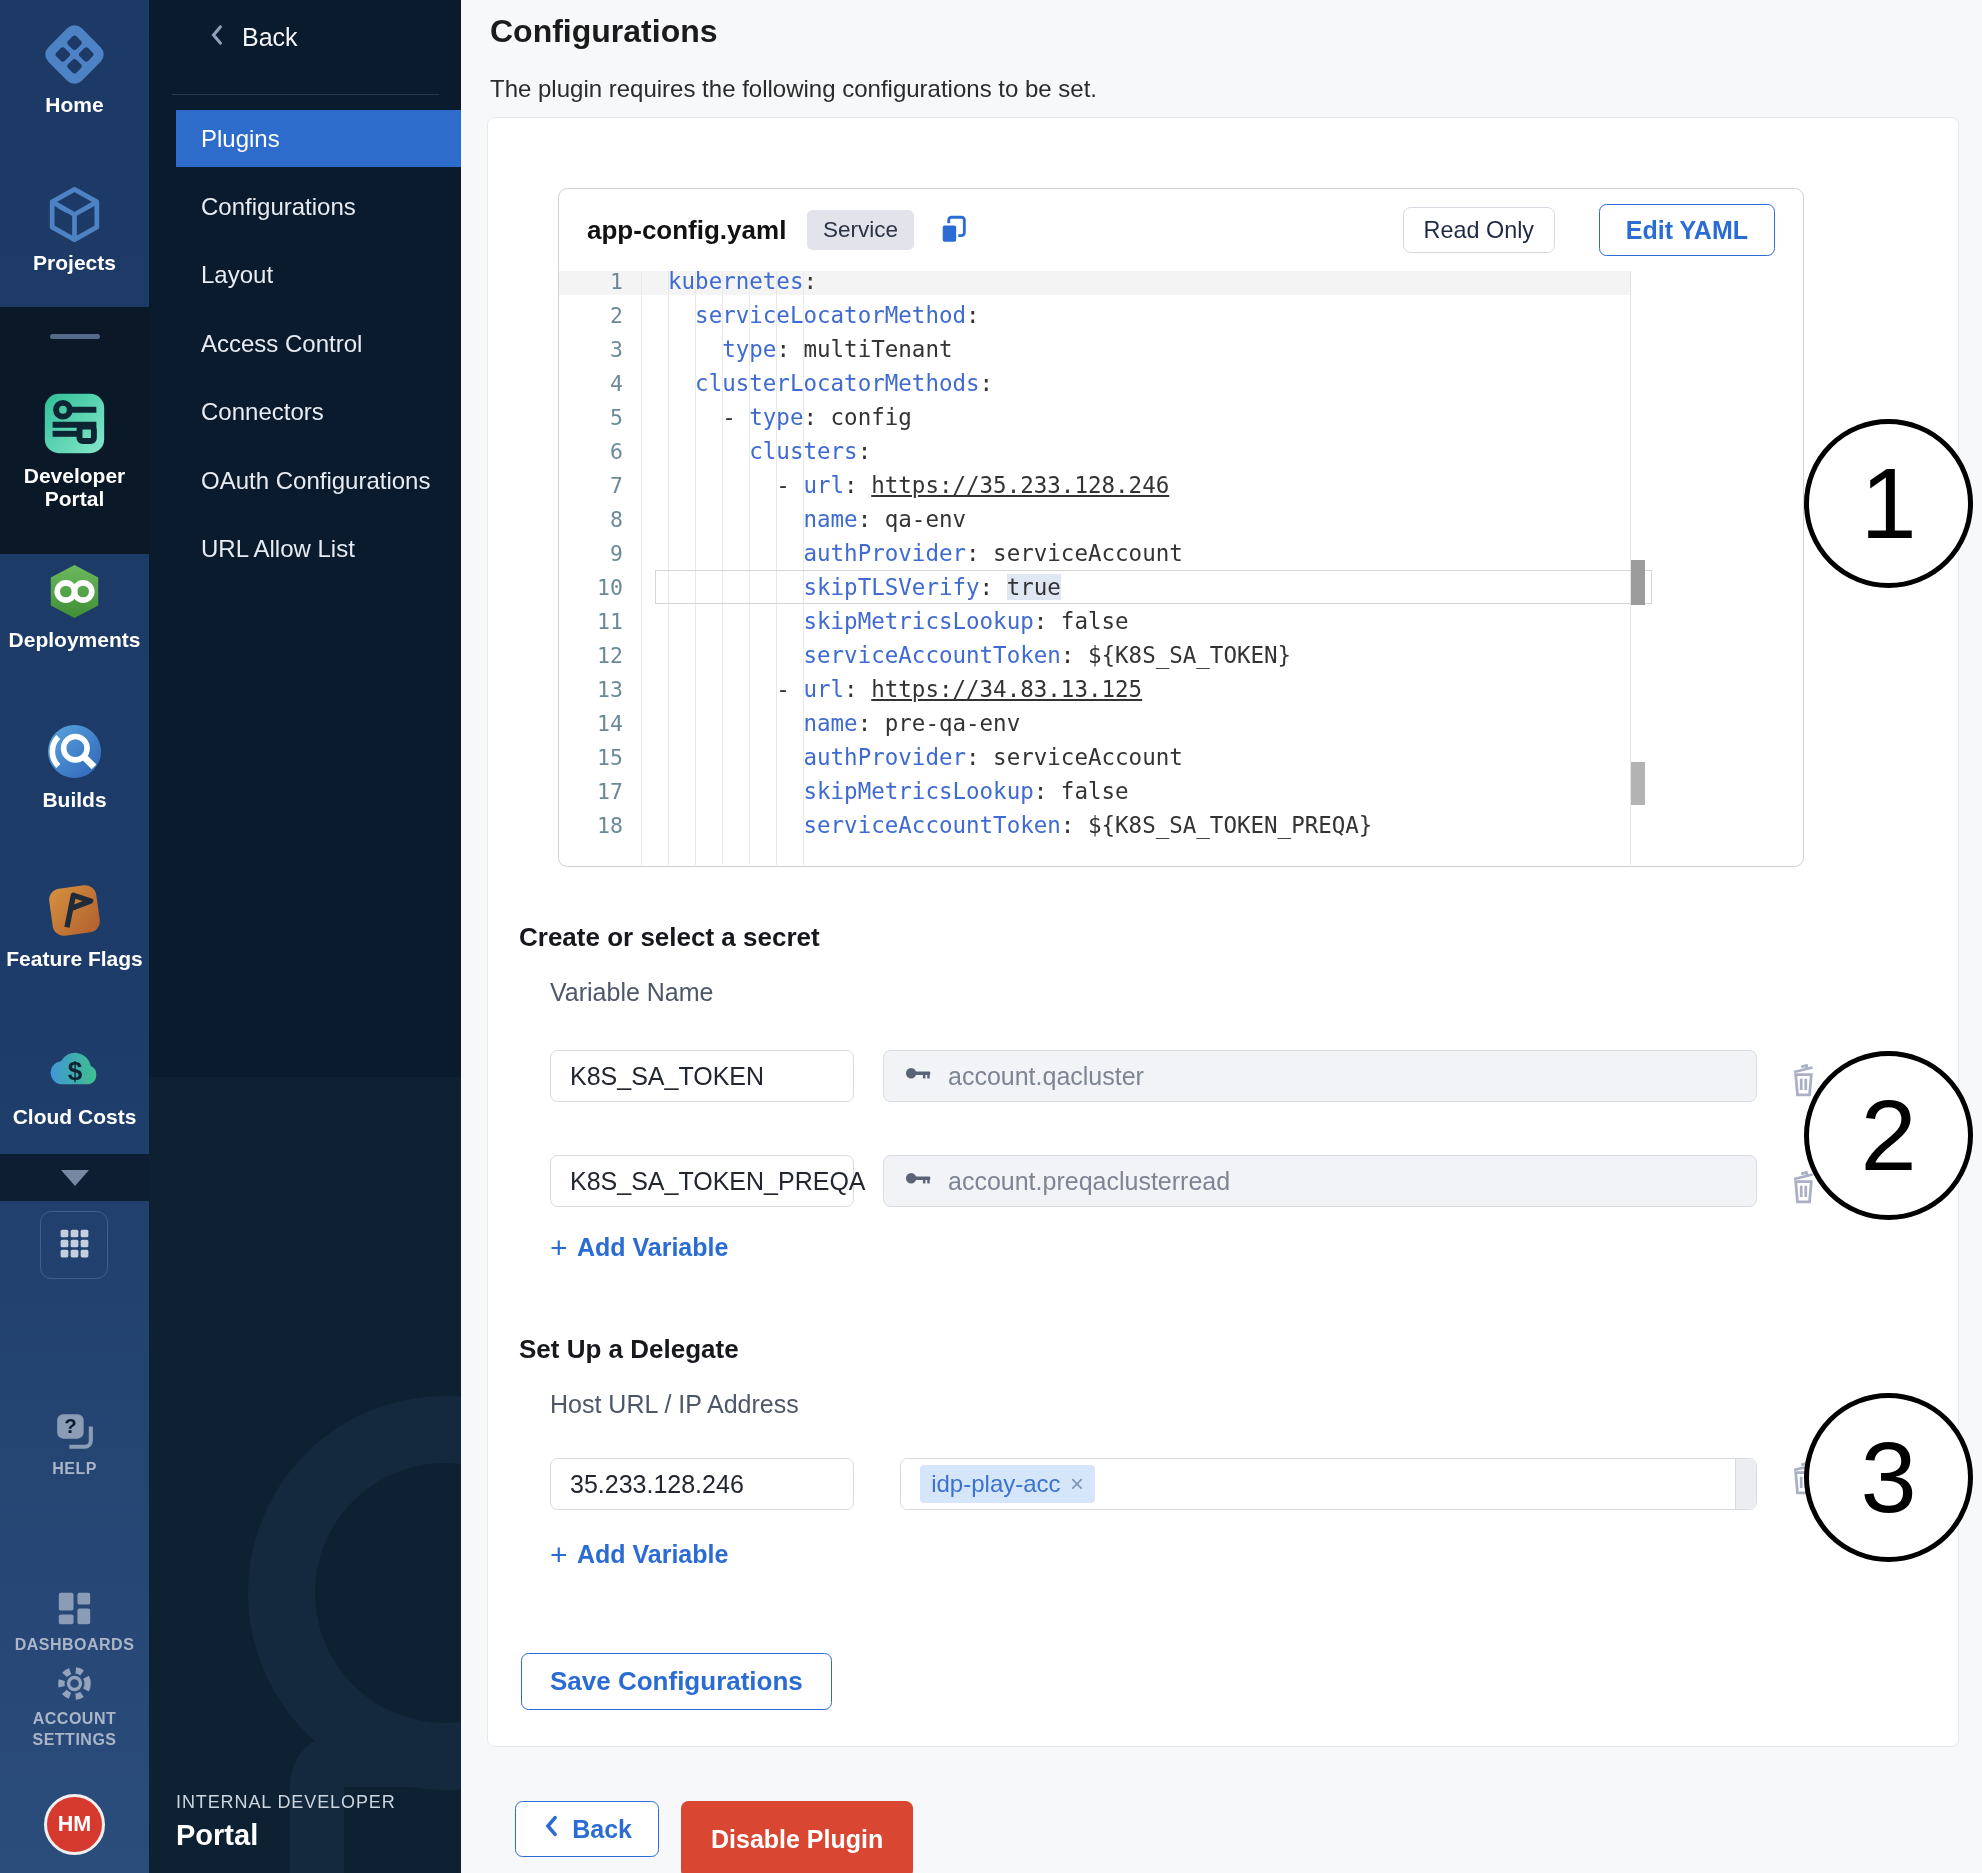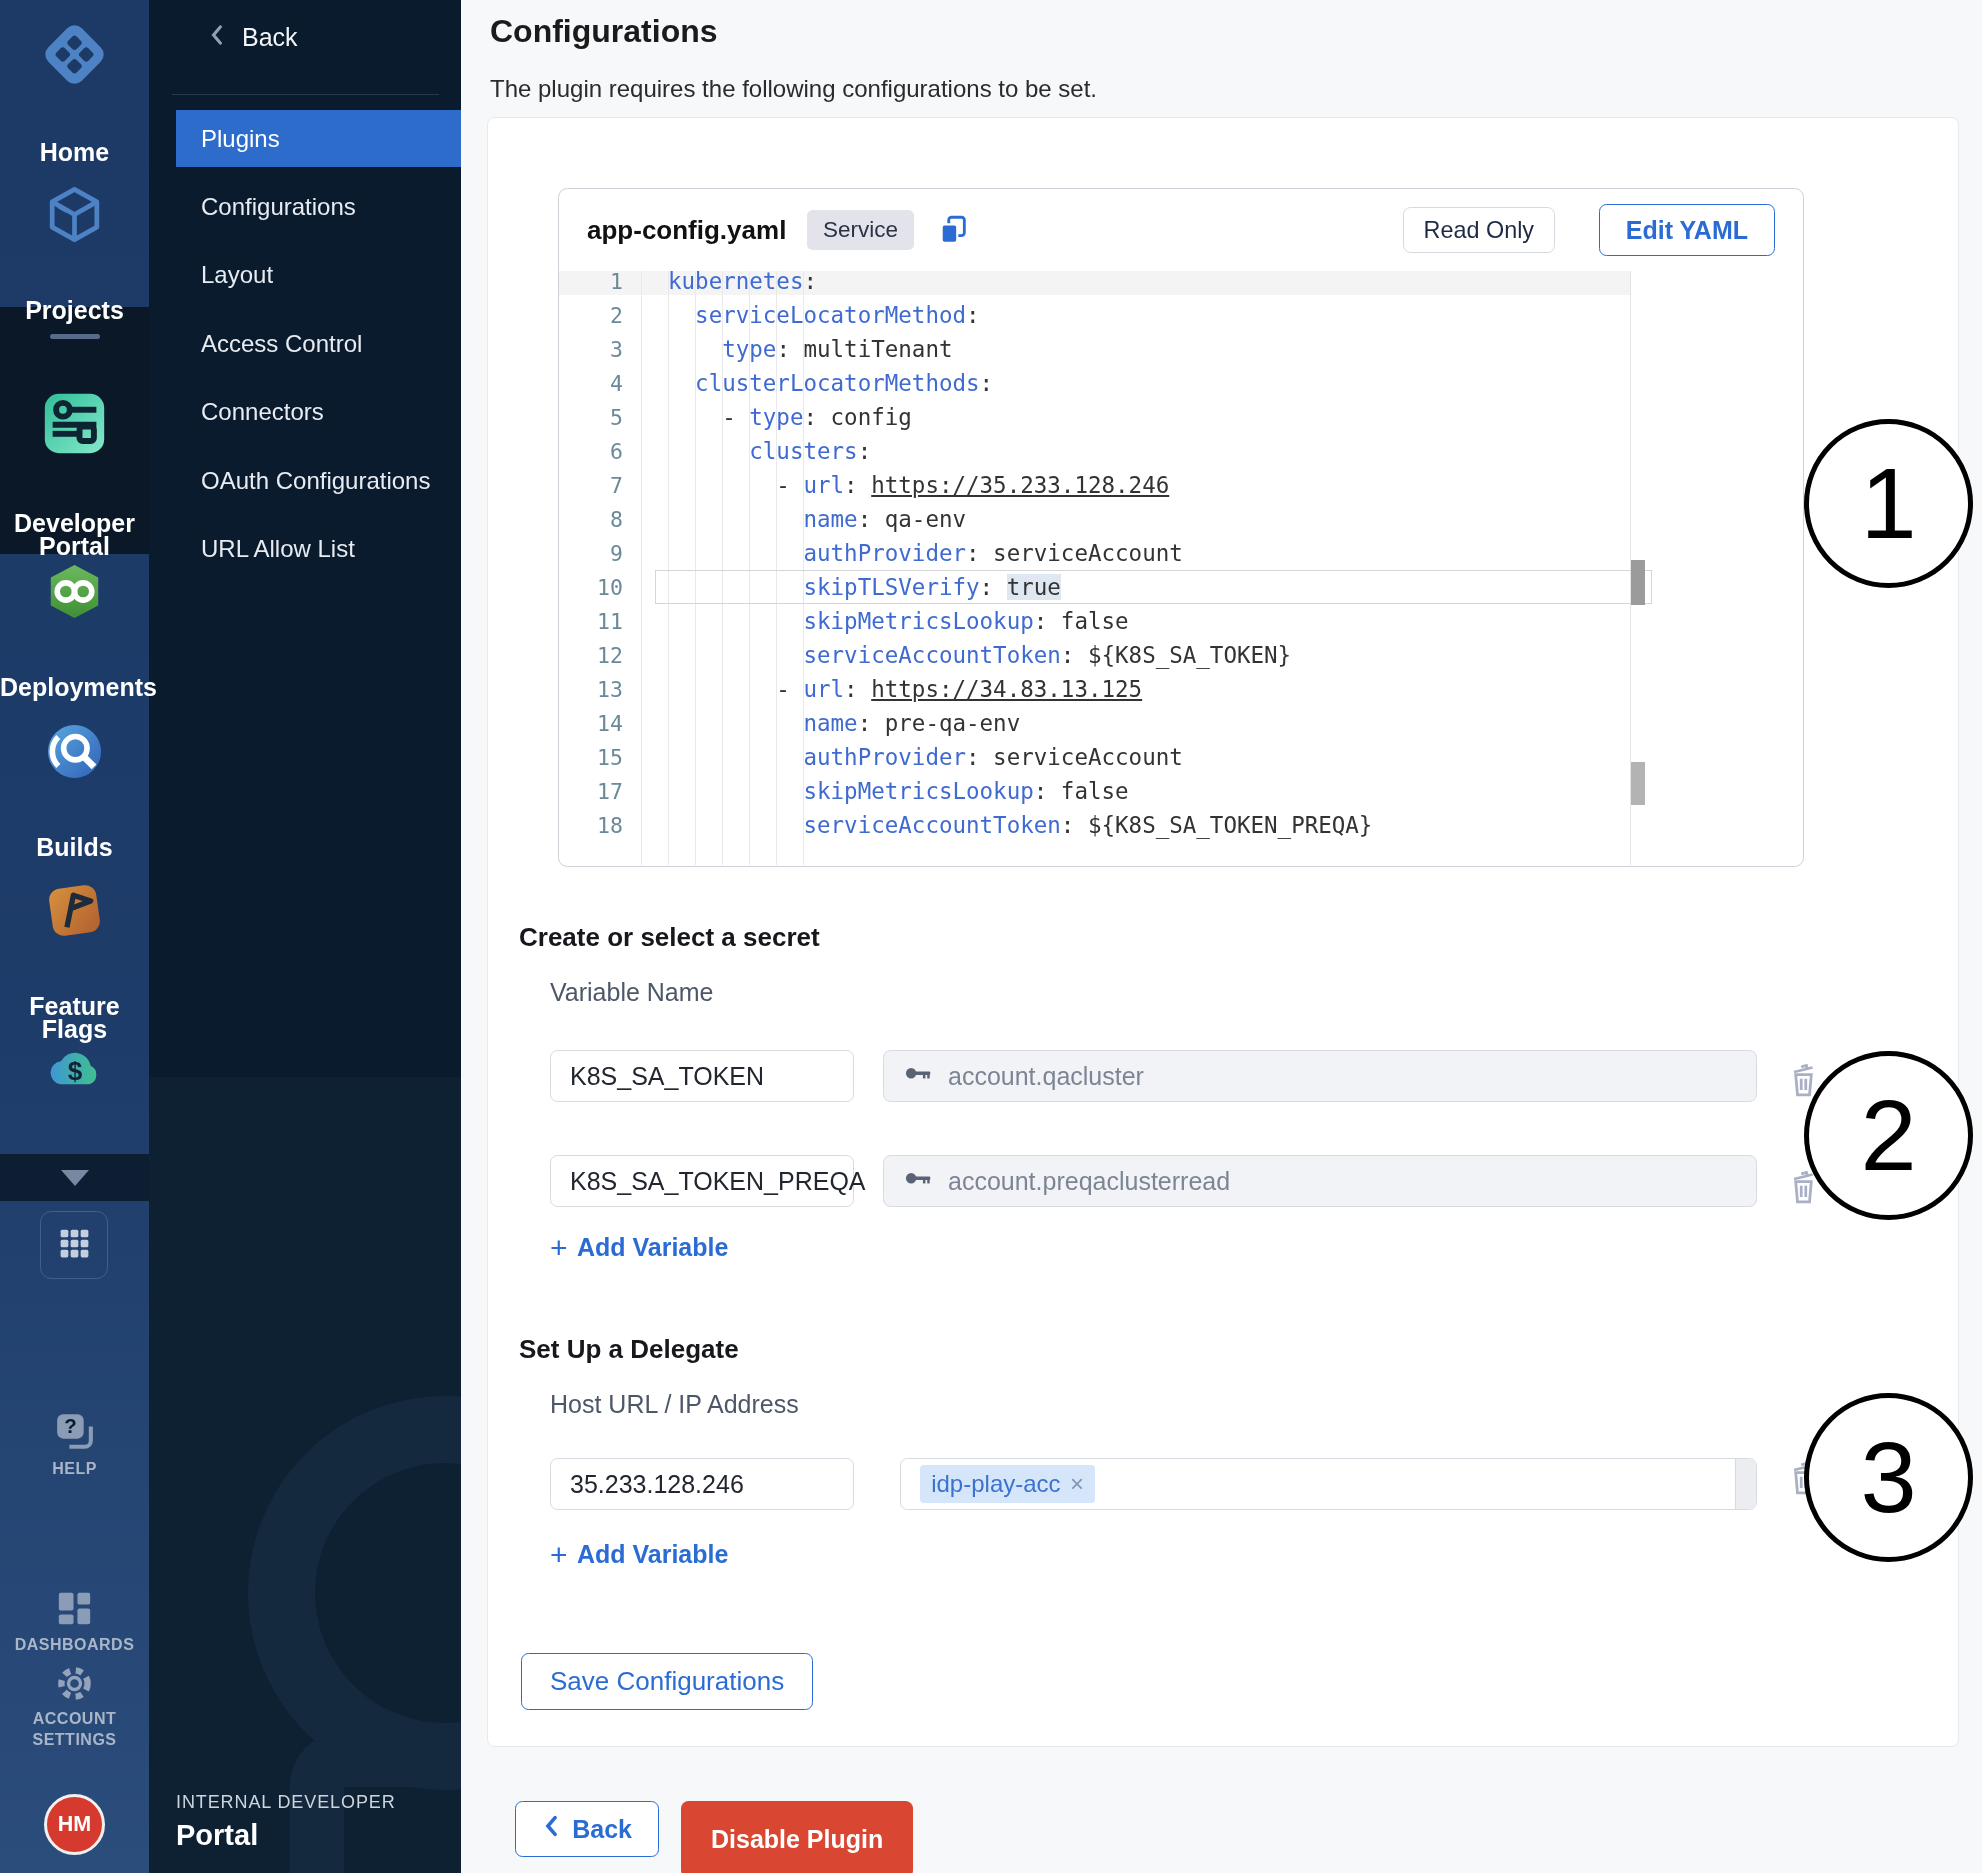--- a/index.html
+++ b/index.html
@@ -4,21 +4,21 @@
 <style>
   * { margin:0; padding:0; box-sizing:border-box; }
   html,body { width:1983px; height:1874px; overflow:hidden; font-family:"Liberation Sans",sans-serif; background:#f7f8fa; position:relative; }
 
   
   .rail { position:absolute; left:0; top:0; width:149px; height:1874px;
           background:linear-gradient(180deg,#1d3a66 0%,#1e3c69 55%,#2b4d7c 100%); z-index:30; }
   .rail-dark-block { position:absolute; left:0; top:307px; width:149px; height:247px; background:#0a1828; }
   .rail-handle { position:absolute; left:50px; top:334px; width:50px; height:4.7px; border-radius:2.8px; background:#566b8a; }
   .rail-item { position:absolute; width:149px; text-align:center; }
-  .rail-label { color:#ffffff; font-size:25px; font-weight:bold; line-height:23.4px;margin-top:48px; }
+  .rail-label { color:#ffffff; font-size:21px; font-weight:bold; line-height:23.4px; }
   .rail-label-small { color:#aab6c8; font-size:16px; font-weight:bold; letter-spacing:0.5px; line-height:20.6px; }
   .chev-strip { position:absolute; left:0; top:1154px; width:149px; height:47px; background:#0d1e33; display:flex; align-items:center; justify-content:center; }
   .chev-down { width:0; height:0; border-left:14px solid transparent; border-right:14px solid transparent; border-top:16px solid #7788a3; }
   .grid-btn { position:absolute; left:40px; top:1211px; width:68px; height:68px; border:1.4px solid #3f5f8f; border-radius:11.2px; display:flex; align-items:center; justify-content:center; }
   .avatar { position:absolute; left:44px; top:1794px; width:61px; height:61px; border-radius:50%; background:#d63a2f; border:3.7px solid #f0f0f0; color:#fff; font-weight:bold; font-size:21.5px; display:flex; align-items:center; justify-content:center; }
 
   
   .modnav { position:absolute; left:149px; top:0; width:312px; height:1874px; background:#0a1b2e; z-index:20; overflow:hidden; }
   .back-row { position:absolute; left:56px; top:20.6px; display:flex; align-items:center; gap:13px; color:#f2f4f7; font-size:25px; }
   .modnav-divider { position:absolute; left:22.5px; right:22.5px; top:94px; height:1.4px; background:#26384f; }
@@ -69,21 +69,21 @@
   .col-label { position:absolute; font-size:25px; color:#4d5768; }
   .tb { position:absolute; height:52px; border:1.4px solid #d8dae2; border-radius:7.5px; background:#fff; display:flex; align-items:center; padding:0 19px; font-size:25px; color:#22262e; }
   .tb-secret { background:#f2f3f6; color:#7d8494; gap:13px; }
   .tag { background:#d6e6fa; border-radius:3.7px; padding:4.7px 11.2px; color:#3b72d0; font-size:24px; display:inline-flex; align-items:center; gap:9.4px; }
   .tag .x { color:#8199b8; font-size:24px; }
   .tb-endcap { position:absolute; right:0; top:0; bottom:0; width:20.6px; background:#ebedf0; border-left:1.4px solid #d8dae2; border-radius:0 5.6px 5.6px 0; }
   .addlink { position:absolute; color:#2b6cd4; font-size:25px; font-weight:bold; display:flex; align-items:center; gap:9.4px; }
   .addlink .plus { font-size:30px; font-weight:normal; line-height:25px; }
   .trash { position:absolute; width:39px; height:43px; }
 
-  .save-btn { position:absolute; left:33px; top:1535px; border:1.9px solid #2b6cd4; border-radius:7.5px; background:#fff; color:#2b6cd4; font-size:26px; font-weight:normal; padding:12px 28px; }
+  .save-btn { position:absolute; left:33px; top:1535px; border:1.9px solid #2b6cd4; border-radius:7.5px; background:#fff; color:#2b6cd4; font-size:26px; font-weight:bold; padding:12px 28px; }
 
   .back-btn { position:absolute; left:54px; top:1801px; border:1.9px solid #2b6cd4; border-radius:7.5px; background:#fff; color:#2b6cd4; font-size:25px; font-weight:bold; padding:12px 26px; display:flex; align-items:center; gap:11.2px; }
   .disable-btn { position:absolute; left:220px; top:1801px; border:none; border-radius:7.5px; background:#d94732; color:#ffffff; font-size:25px; font-weight:bold; padding:24px 30px; }
 
   
   .anno { position:absolute; width:169px; height:169px; border-radius:50%; background:#ffffff; border:5.6px solid #000; color:#000; font-size:101px; display:flex; align-items:center; justify-content:center; z-index:50; }
   .anno1 { left:1804px; top:419px; }
   .anno2 { left:1804px; top:1051px; }
   .anno3 { left:1804px; top:1393px; }
 </style>

